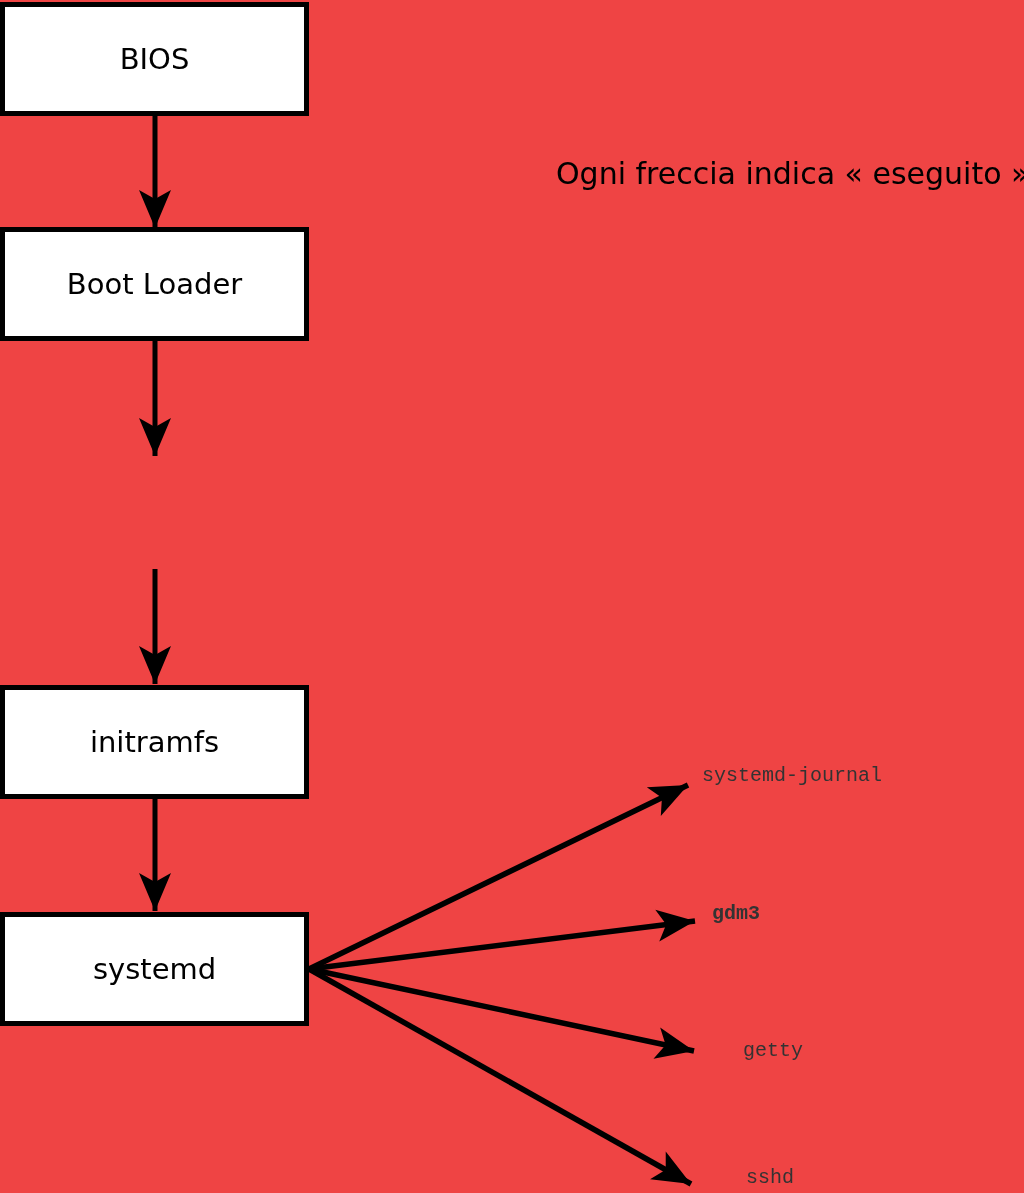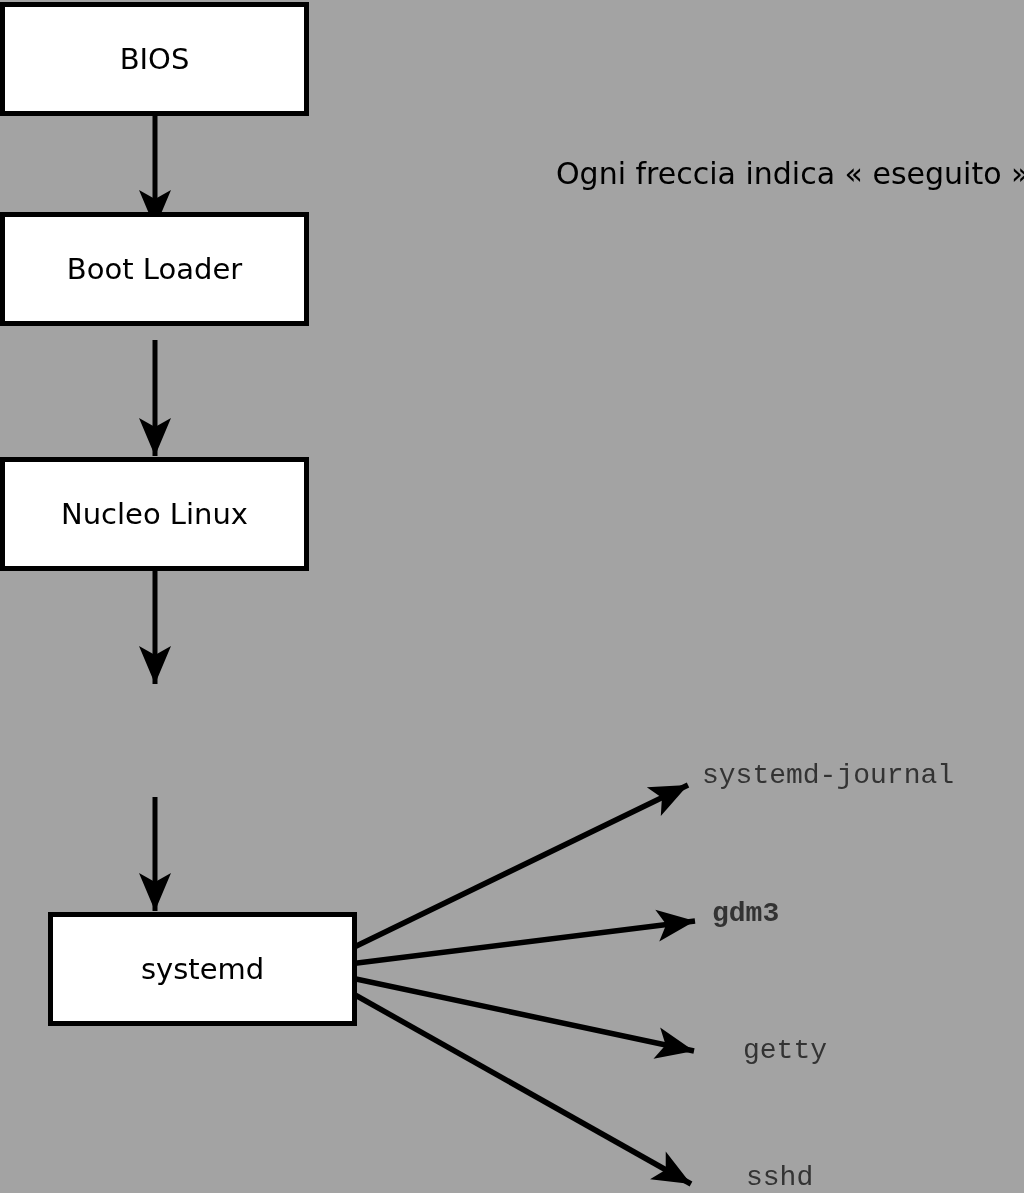--- a/index.html
+++ b/index.html
@@ -4,21 +4,21 @@
 <style>
   html, body {
     margin: 0;
     padding: 0;
     background: #ffffff;
   }
   .canvas {
     position: relative;
     width: 1024px;
     height: 1193px;
-    background: #a3a3a3;
+    background: #ef4444;
     overflow: hidden;
     font-family: "DejaVu Sans", sans-serif;
     color: #000000;
   }
   .arrow-layer {
     position: absolute;
     left: 0;
     top: 0;
     width: 1024px;
     height: 1193px;
@@ -46,21 +46,21 @@
     left: 556px;
     top: 157px;
     font-size: 30px;
     line-height: 1.1;
     white-space: nowrap;
     color: #000000;
   }
   .proc-label {
     position: absolute;
     font-family: "Liberation Mono", "DejaVu Sans Mono", monospace;
-    font-size: 28px;
+    font-size: 20px;
     line-height: 30px;
     white-space: nowrap;
     color: #333333;
   }
 </style>
 </head>
 <body>
 
 <div class="canvas">
 
@@ -78,27 +78,27 @@
 
     <path d="M309,969 L688,785" stroke="#000000" stroke-width="5.5" fill="none" marker-end="url(#ah)"></path>
     <path d="M309,969 L695,921" stroke="#000000" stroke-width="5.5" fill="none" marker-end="url(#ah)"></path>
     <path d="M309,969 L694,1051" stroke="#000000" stroke-width="5.5" fill="none" marker-end="url(#ah)"></path>
     <path d="M309,969 L691,1184" stroke="#000000" stroke-width="5.5" fill="none" marker-end="url(#ah)"></path>
   </svg>
 
   <div class="node" style="top:2px;">
     <span class="node-label">BIOS</span>
   </div>
-  <div class="node" style="top:212px;">
+  <div class="node" style="top:227px;">
     <span class="node-label">Boot Loader</span>
   </div>
-  <div class="node" style="top:457px;">
-    <span class="node-label">Nucleo Linux</span>
+  <div class="node" style="top:685px;">
+    <span class="node-label">initramfs</span>
   </div>
-  <div class="node" style="top:912px;margin-left:48px;">
+  <div class="node" style="top:912px;">
     <span class="node-label">systemd</span>
   </div>
 
   <div class="note">Ogni freccia indica « eseguito ».</div>
 
   <div class="proc-label" style="left:702px; top:761px;">systemd-journal</div>
   <div class="proc-label" style="left:712px; top:899px;font-weight:bold;">gdm3</div>
   <div class="proc-label" style="left:743px; top:1036px;">getty</div>
   <div class="proc-label" style="left:746px; top:1163px;">sshd</div>
 

